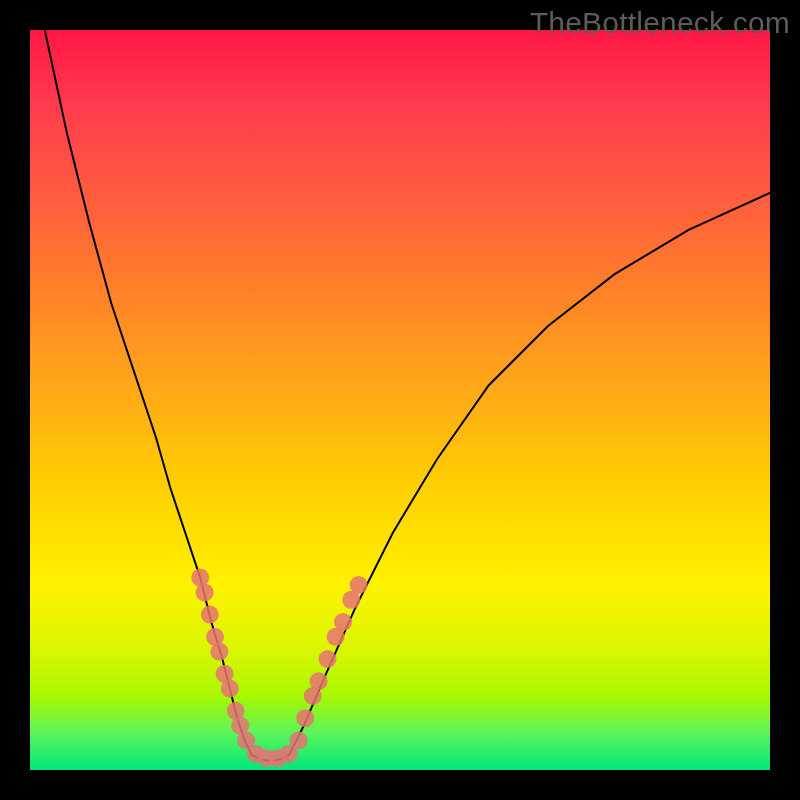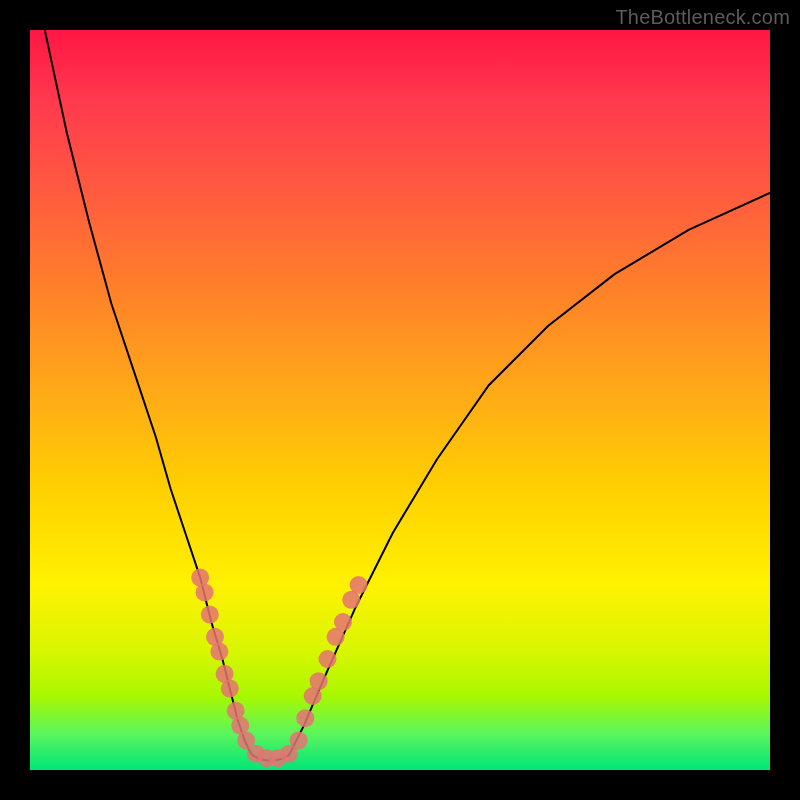--- a/index.html
+++ b/index.html
@@ -27,21 +27,21 @@
       #d8f600 84%,
       #a8f800 90%,
       #5cf55c 95%,
       #00e676 100%);
   }
   .watermark {
     position: absolute;
     top: 6px;
     right: 10px;
     font-family: Arial, Helvetica, sans-serif;
-    font-size: 20px;
+    font-size: 30px;
     color: #5c5c5c;
     font-weight: 500;
     letter-spacing: 0.2px;
     margin-left: 12px;
   }
   svg.overlay {
     position: absolute;
     left: 0; top: 0;
     width: 740px; height: 740px;
   }

